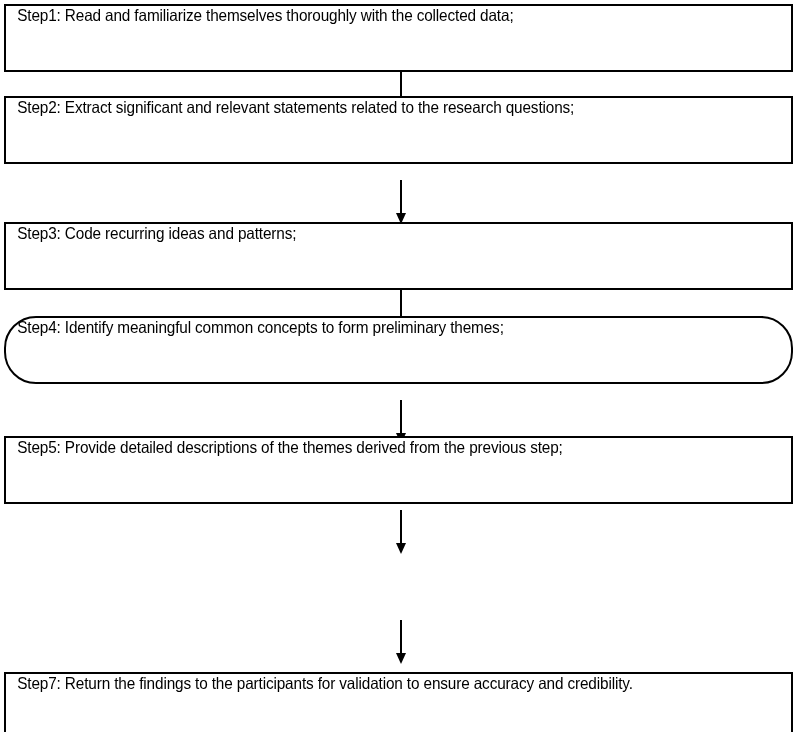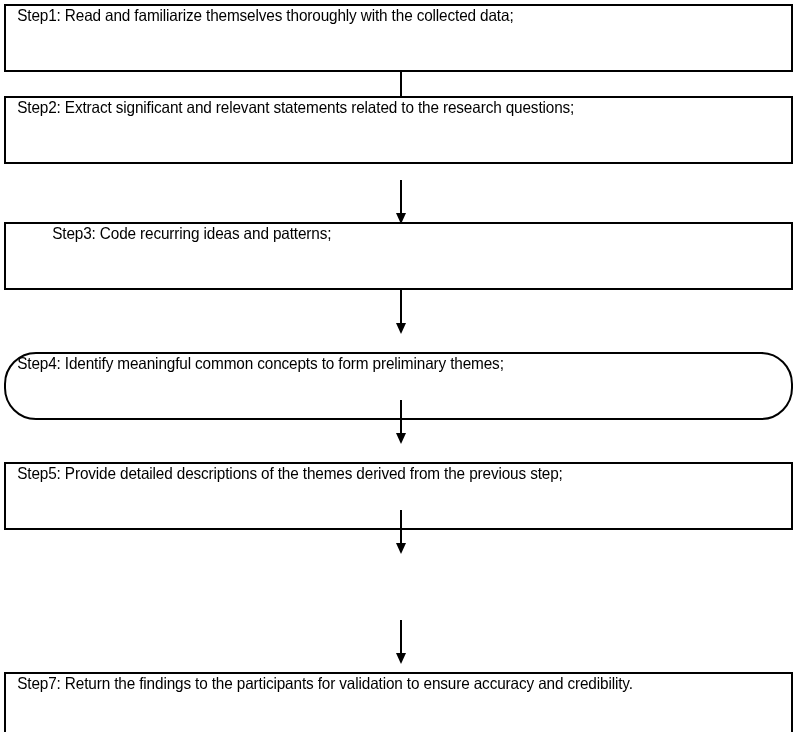--- a/index.html
+++ b/index.html
@@ -90,37 +90,37 @@
   </div>
 
   <div class="step-box" style="top:96px;">
     <span class="step-label">Step2: Extract significant and relevant statements related to the research questions;</span>
   </div>
   <div class="connector" style="top:180px;">
     <span class="shaft"></span>
     <span class="head"></span>
   </div>
 
-  <div class="step-box" style="top:222px;padding-left:35px;">
+  <div class="step-box" style="top:222px;">
     <span class="step-label">Step3: Code recurring ideas and patterns;</span>
   </div>
   <div class="connector" style="top:290px;">
     <span class="shaft"></span>
     <span class="head"></span>
   </div>
 
-  <div class="step-box" style="top:352px;border-radius:32px;">
+  <div class="step-box" style="top:316px;border-radius:32px;">
     <span class="step-label">Step4: Identify meaningful common concepts to form preliminary themes;</span>
   </div>
   <div class="connector" style="top:400px;">
     <span class="shaft"></span>
     <span class="head"></span>
   </div>
 
-  <div class="step-box" style="top:462px;">
+  <div class="step-box" style="top:436px;">
     <span class="step-label">Step5: Provide detailed descriptions of the themes derived from the previous step;</span>
   </div>
   <div class="connector" style="top:510px;">
     <span class="shaft"></span>
     <span class="head"></span>
   </div>
 
   <div class="connector" style="top:620px;">
     <span class="shaft"></span>
     <span class="head"></span>

